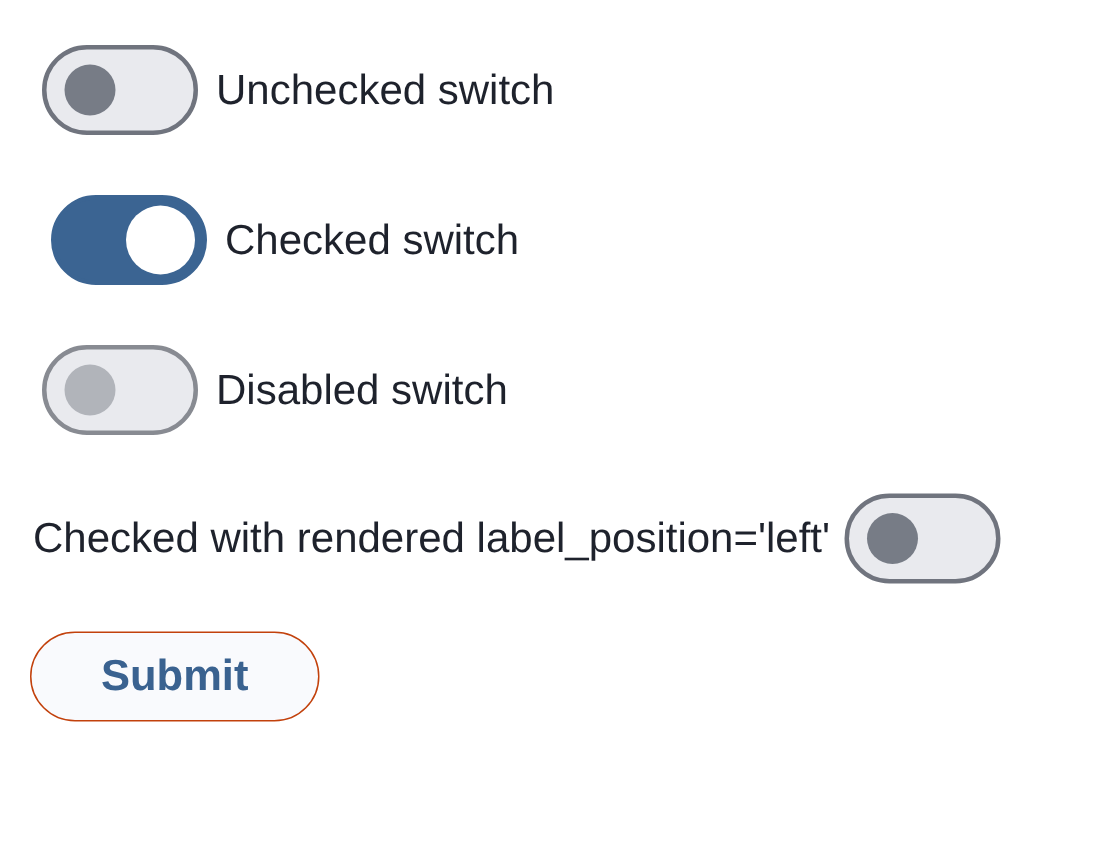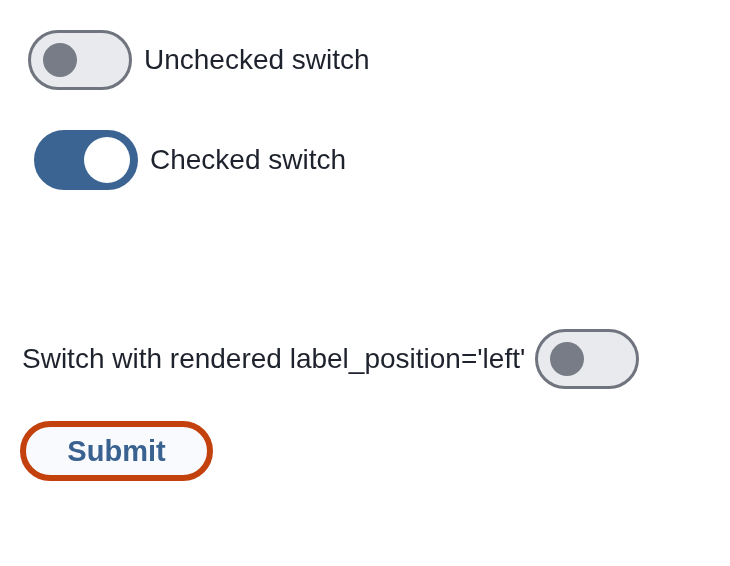--- a/index.html
+++ b/index.html
@@ -76,21 +76,21 @@
     background: #b1b4ba;
   }
   .submit-btn {
     position: absolute;
     left: 20px;
     top: 421px;
     width: 193px;
     height: 60px;
     border-radius: 30px;
     background: #f9fafd;
-    border: 6px solid #c2410c;
+    border: 1px solid #c2410c;
     color: #3a6290;
     font-family: "Liberation Sans", sans-serif;
     font-size: 29px;
     font-weight: 600;
     display: flex;
     align-items: center;
     justify-content: center;
     cursor: pointer;
   }
 </style>
@@ -106,23 +106,29 @@
     <div class="switch-label">Unchecked switch</div>
   </div>
 
   <div class="switch-row row-2">
     <div class="switch on">
       <div class="thumb"></div>
     </div>
     <div class="switch-label">Checked switch</div>
   </div>
 
+  <div class="switch-row row-3">
+    <div class="switch off disabled">
+      <div class="thumb"></div>
+    </div>
+    <div class="switch-label">Disabled switch</div>
+  </div>
 
   <div class="switch-row row-4">
-    <div class="switch-label">Switch with rendered label_position='left'</div>
+    <div class="switch-label">Checked with rendered label_position='left'</div>
     <div class="switch off">
       <div class="thumb"></div>
     </div>
   </div>
 
   <button class="submit-btn">Submit</button>
 
 </div>
 
 </body></html>

